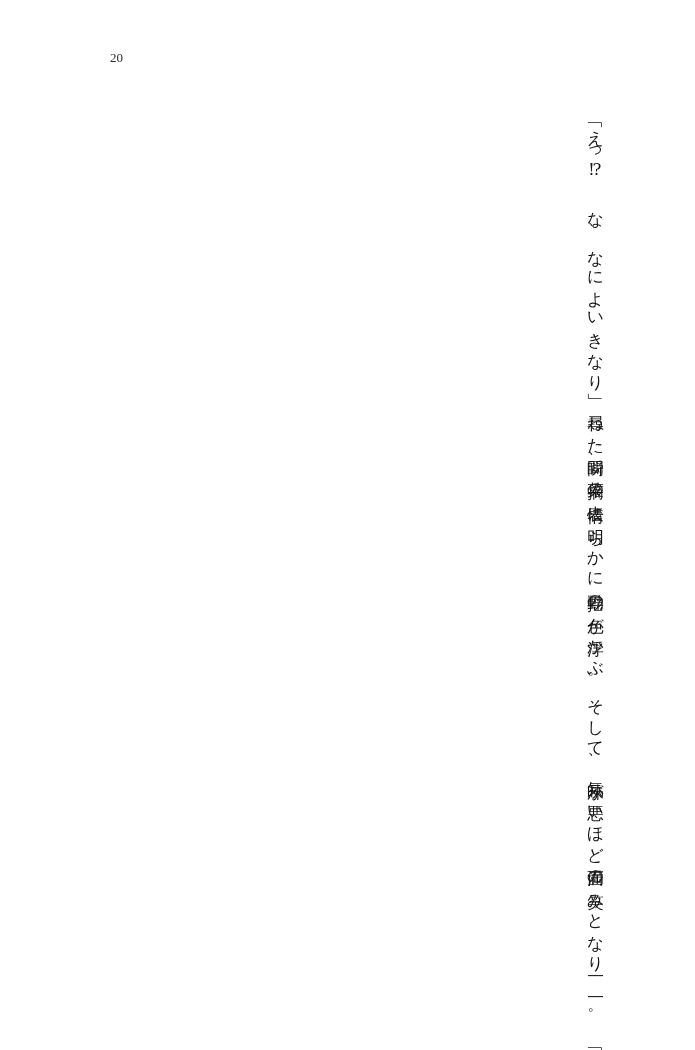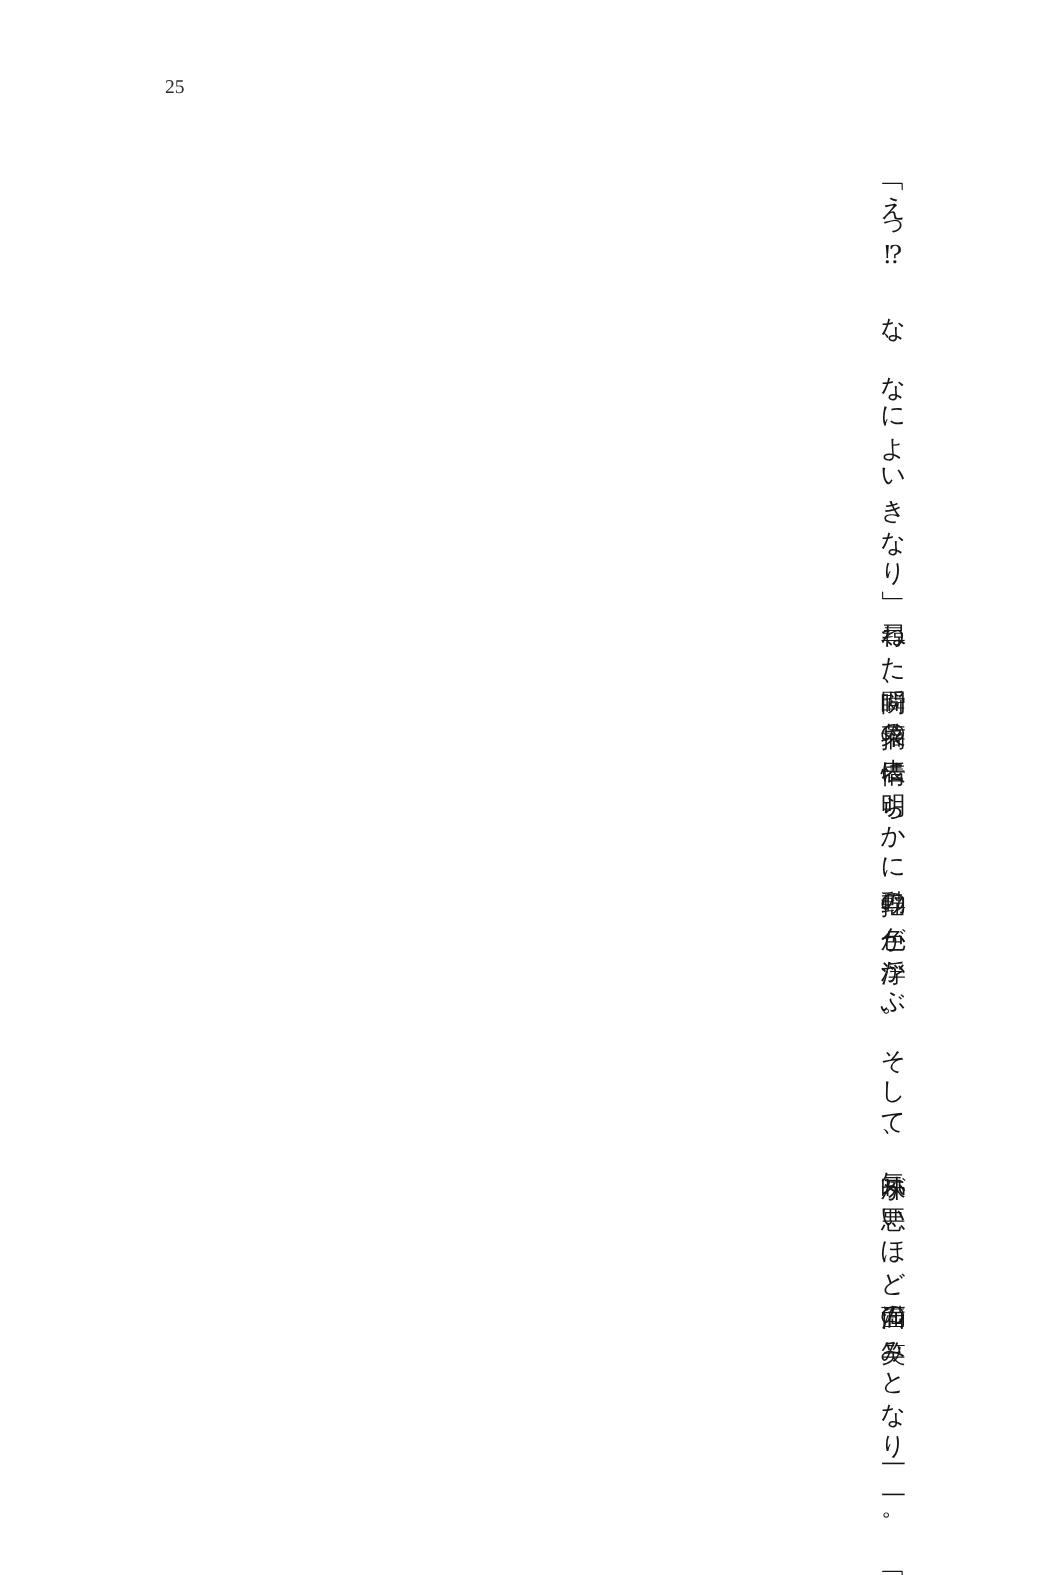--- a/index.html
+++ b/index.html
@@ -74,21 +74,21 @@
 
   .line.indent {
     padding-top: 17px;
   }
 </style>
 </head>
 <body>
 
 <div id="page">
 
-  <div id="page-number">25</div>
+  <div id="page-number">20</div>
 
   <div id="text-body">
       <div class="line indent">「えっ⁉　な、なによいきなり」</div>
       <div class="line">　尋ねた瞬間、菜摘の表情に明らかに動揺の色が浮かぶ。そして、気味が悪いほど満</div>
       <div class="line">面の笑みとなり——。</div>
       <div class="line indent">「き、決まってるじゃない！　あたしはいつでも、祥のことだけを考えてるんだから」</div>
     </div>
 
 </div>
 

